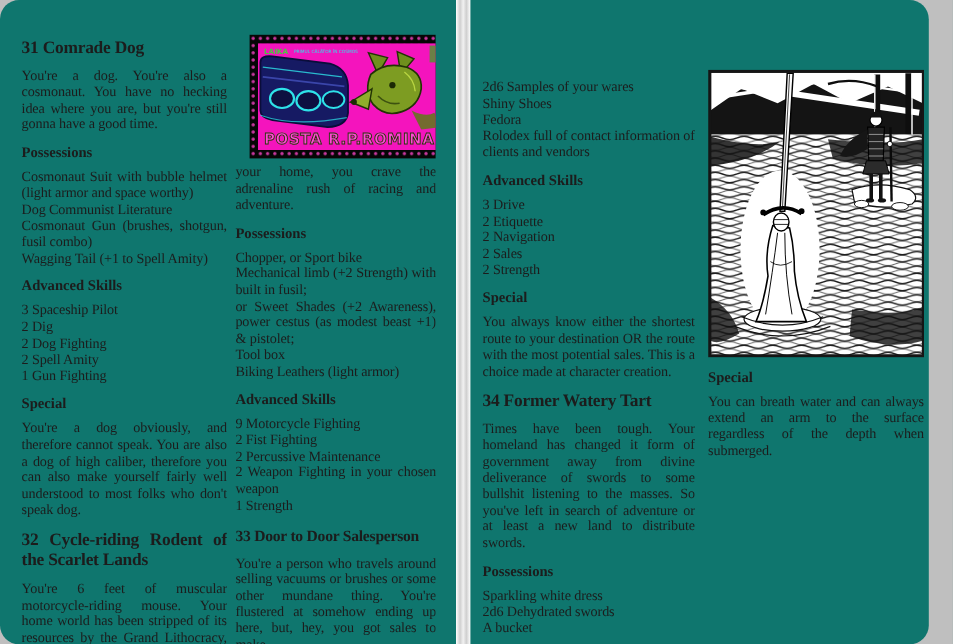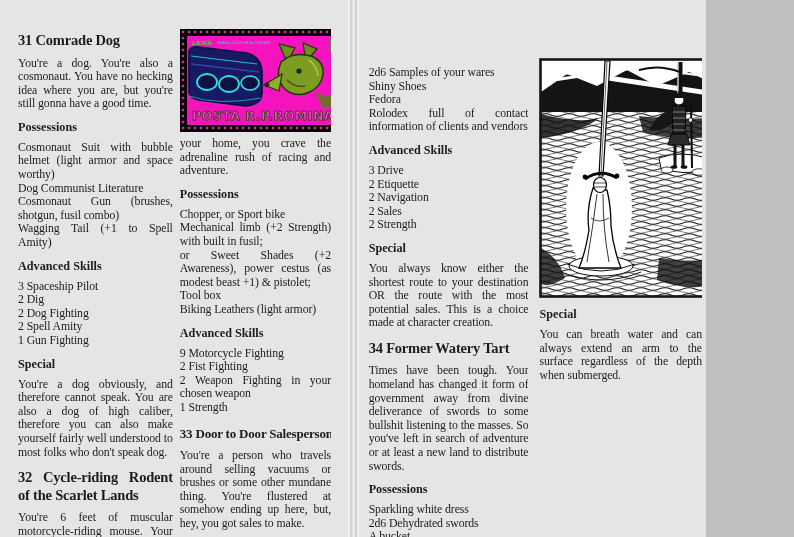--- a/index.html
+++ b/index.html
@@ -1,39 +1,39 @@
 <!DOCTYPE html>
 <html lang="en"><head>
 <meta charset="utf-8">
 <style>
   html,body{margin:0;padding:0;background:#bfbfbf;}
   .spread{
-    position:relative;width:706px;height:537px;background:#e5e5e5;
+    position:relative;width:774px;height:537px;background:#0f766e;
     font-family:"Liberation Serif","DejaVu Serif",serif;color:#1c1c1c;
-    display:flex;overflow:hidden;
+    display:flex;overflow:hidden;border-radius:16px;
   }
   .page{height:537px;overflow:hidden;box-sizing:border-box;display:flex;}
   .page-left{width:390px;padding:0 17px 0 18px;gap:7px;}
   .page-right{width:392px;padding:0 4px 0 10px;gap:11px;margin-top:33px;}
   .gutter{width:12px;height:537px;background:linear-gradient(90deg,#ffffff 0%,#cfcfcf 28%,#f1f1f1 50%,#cfcfcf 72%,#ffffff 100%);}
   .col{box-sizing:border-box;overflow:hidden;}
   .colA{width:176px;padding-top:32px;}
   .colB{width:172px;padding-top:29px;}
   .colC{width:178px;padding-top:33px;}
   .colD{width:181px;padding-top:25px;}
   .body-text{font-size:11.8px;line-height:13.6px;text-align:justify;margin:0 0 6px 0;letter-spacing:-0.1px;}
   .article-title{font-size:14.5px;line-height:17.5px;font-weight:bold;margin:10px 0 7px 0;text-align:justify;letter-spacing:-0.2px;}
   .article-title.first{margin-top:0;}
   .article-title.title-sm{font-size:13px;white-space:nowrap;}
   .subhead{font-size:12.2px;font-weight:bold;margin:9px 0 6px 0;}
   .plist{margin:0 0 2px 0;}
   .pline{font-size:11.8px;line-height:13.6px;text-align:justify;letter-spacing:-0.1px;}
   
   .stamp-frame{
-    width:166px;height:103px;box-sizing:border-box;padding:7px;margin:0 0 5px 0;
+    width:166px;height:103px;box-sizing:border-box;padding:7px;margin:0 0 5px 12px;
     background-color:#060606;
     background-image:radial-gradient(circle,#c9379f 1px,rgba(0,0,0,0) 1.7px);
     background-size:6px 6px;
   }
   .stamp-frame svg{display:block;}
   
   .figure-box{width:181px;margin:0 0 2px 0;}
   .figure-box svg{display:block;}
 </style>
 </head>
@@ -114,20 +114,21 @@
         <div class="pline">Mechanical limb (+2 Strength) with built in fusil;</div>
         <div class="pline">or Sweet Shades (+2 Awareness), power cestus (as modest beast +1) &amp; pistolet;</div>
         <div class="pline">Tool box</div>
         <div class="pline">Biking Leathers (light armor)</div>
       </div>
 
       <h3 class="subhead">Advanced Skills</h3>
       <div class="plist">
         <div class="pline">9 Motorcycle Fighting</div>
         <div class="pline">2 Fist Fighting</div>
+        <div class="pline">2 Percussive Maintenance</div>
         <div class="pline">2 Weapon Fighting in your chosen weapon</div>
         <div class="pline">1 Strength</div>
       </div>
 
       <div>
         <h2 class="article-title title-sm">33 Door to Door Salesperson</h2>
         <p class="body-text">You're a person who travels around selling vacuums or brushes or some other mundane thing. You're flustered at somehow ending up here, but, hey, you got sales to make.</p>
 
       </div>
     </div>

